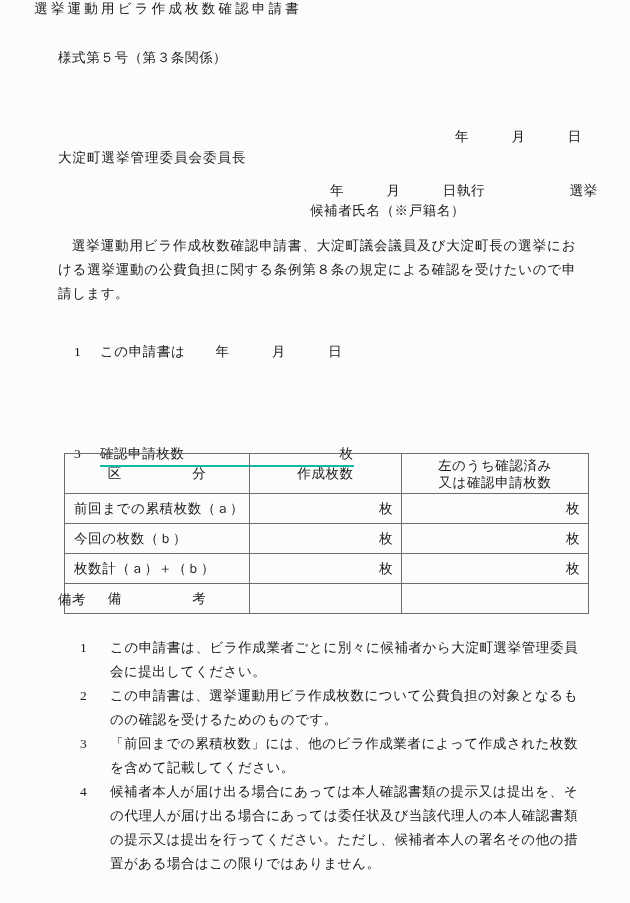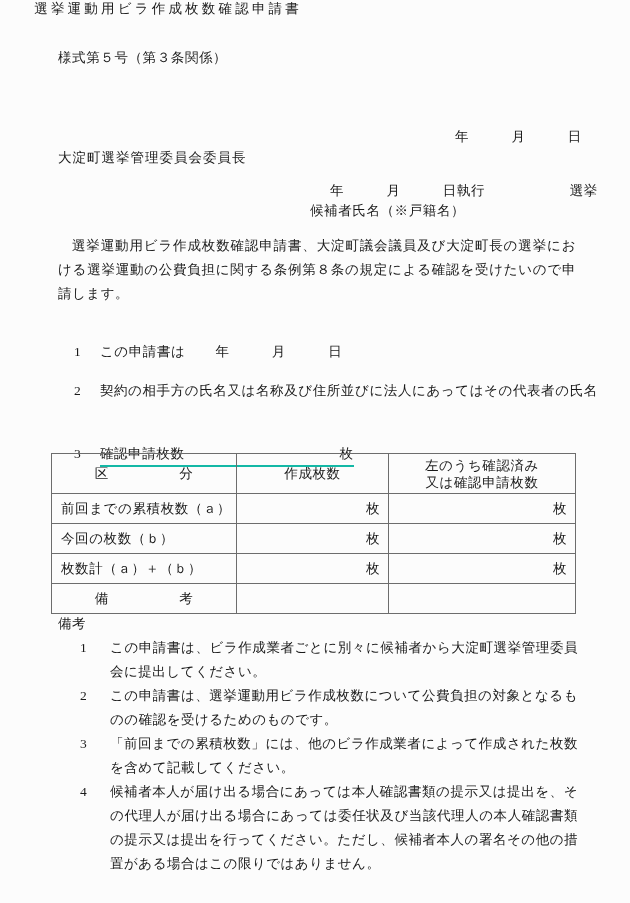--- a/index.html
+++ b/index.html
@@ -103,21 +103,21 @@
 
   #item-3 .underlined {
     border-bottom: 2px solid #14b8a6;
     padding-bottom: 1px;
     display: inline-block;
   }
 
   
   #count-table {
     position: absolute;
-    left: 51px;
+    left: 64px;
     top: 453px;
     width: 524px;
     border-collapse: collapse;
     table-layout: fixed;
     font-size: 13.5px;
   }
   #count-table td {
     border: 1px solid #6d6d6d;
     padding: 0;
     vertical-align: middle;
@@ -153,21 +153,21 @@
     text-align: right;
     padding-right: 8px !important;
   }
   .blank-cell {
     height: 29px;
   }
 
   
   #notes-heading {
     left: 58px;
-    top: 614px;
+    top: 590px;
     letter-spacing: 0.6px;
   }
   #notes-list {
     position: absolute;
     left: 58px;
     top: 636px;
     width: 520px;
   }
   .note {
     position: relative;
@@ -205,23 +205,20 @@
   <div class="ln" id="addressee">大淀町選挙管理委員会委員長</div>
 
   <div class="ln" id="candidate-line">候補者氏名（※戸籍名）</div>
 
   <div class="blk" id="body-paragraph">選挙運動用ビラ作成枚数確認申請書、大淀町議会議員及び大淀町長の選挙における選挙運動の公費負担に関する条例第８条の規定による確認を受けたいので申請します。</div>
 
   <div class="item" id="item-1">
     <span class="num">1</span><span>この申請書は</span><span style="display:inline-block;width:30px"></span><span>年　　　月　　　日</span>
   </div>
 
-  <div class="item" id="item-2">
-    <span class="num">2</span><span>契約の相手方の氏名又は名称及び住所並びに法人にあってはその代表者の氏名</span>
-  </div>
 
   <div class="item" id="item-3">
     <span class="num">3</span><span class="underlined"><span>確認申請枚数</span><span>　　　　　　　　　　　枚</span></span>
   </div>
 
   <table id="count-table">
     <colgroup>
       <col class="c1">
         <col class="c2">
         <col class="c3">

